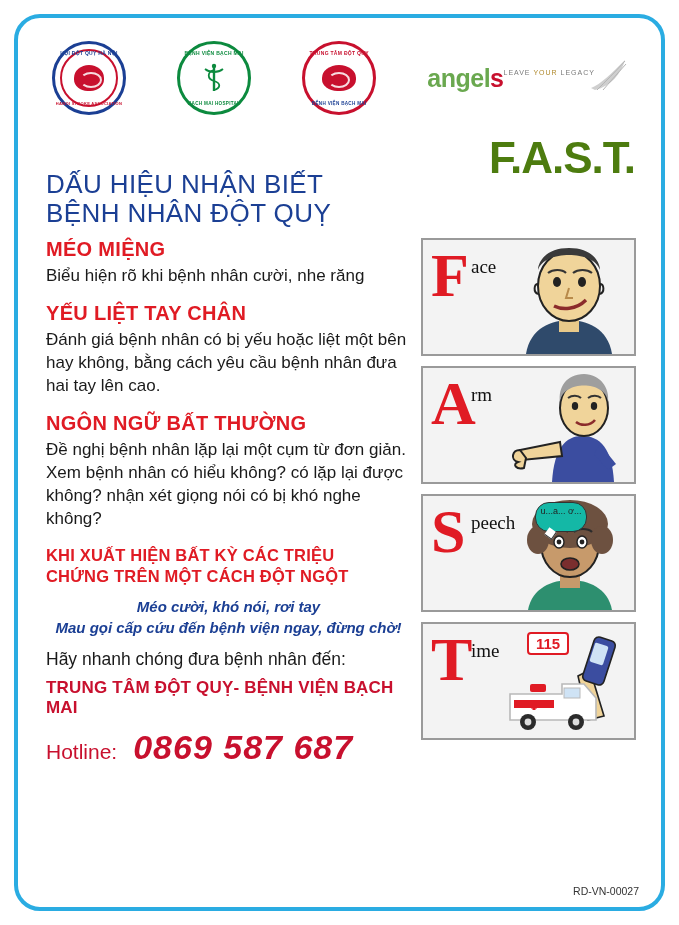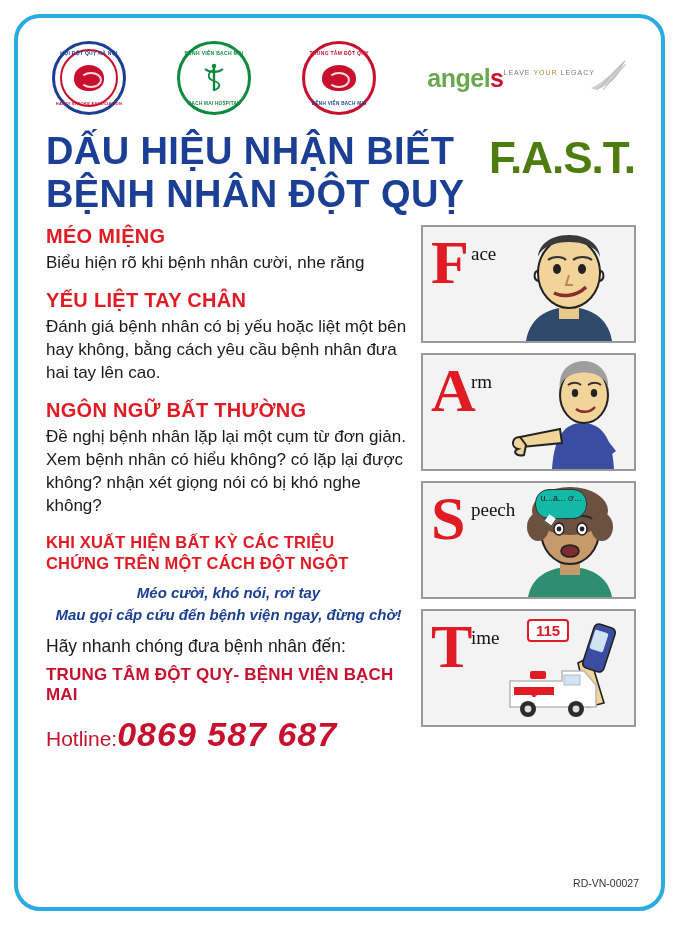--- a/index.html
+++ b/index.html
@@ -121,24 +121,25 @@
 
   
   .title-block {
     display: flex;
     align-items: flex-start;
     justify-content: space-between;
     padding: 10px 4px 4px 6px;
   }
   .title-left {
     color: #1b3f94;
-    font-weight: bold;
-    font-size: 38px;
+    font-weight: normal;
+    font-size: 26px;
     line-height: 1.12;
     letter-spacing: .4px;
+    margin-top: 40px;
   }
   .title-fast {
     color: #4d7c0f;
     font-weight: bold;
     font-size: 44px;
     line-height: 1;
     padding-top: 6px;
     letter-spacing: -1px;
   }
 
@@ -194,21 +195,21 @@
   .center-name {
     color: #c8102e;
     font-weight: bold;
     font-size: 17px;
     letter-spacing: .2px;
     margin: 0 0 10px 0;
   }
   .hotline-row {
     display: flex;
     align-items: baseline;
-    gap: 0;
+    gap: 16px;
   }
   .hotline-label {
     color: #c8102e;
     font-size: 21px;
   }
   .hotline-number {
     color: #c8102e;
     font-size: 34px;
     font-weight: bold;
     letter-spacing: 1px;
@@ -285,21 +286,21 @@
     color: #e01b24;
     font-weight: bold;
     font-size: 15px;
     padding: 1px 7px;
     border-radius: 4px;
     z-index: 3;
   }
   .code {
     position: absolute;
     right: 22px;
-    bottom: 18px;
+    bottom: 10px;
     font-size: 10.5px;
     color: #333;
   }
 </style>
 </head>
 <body>
 
 <div class="poster">
   <div class="frame">
 

